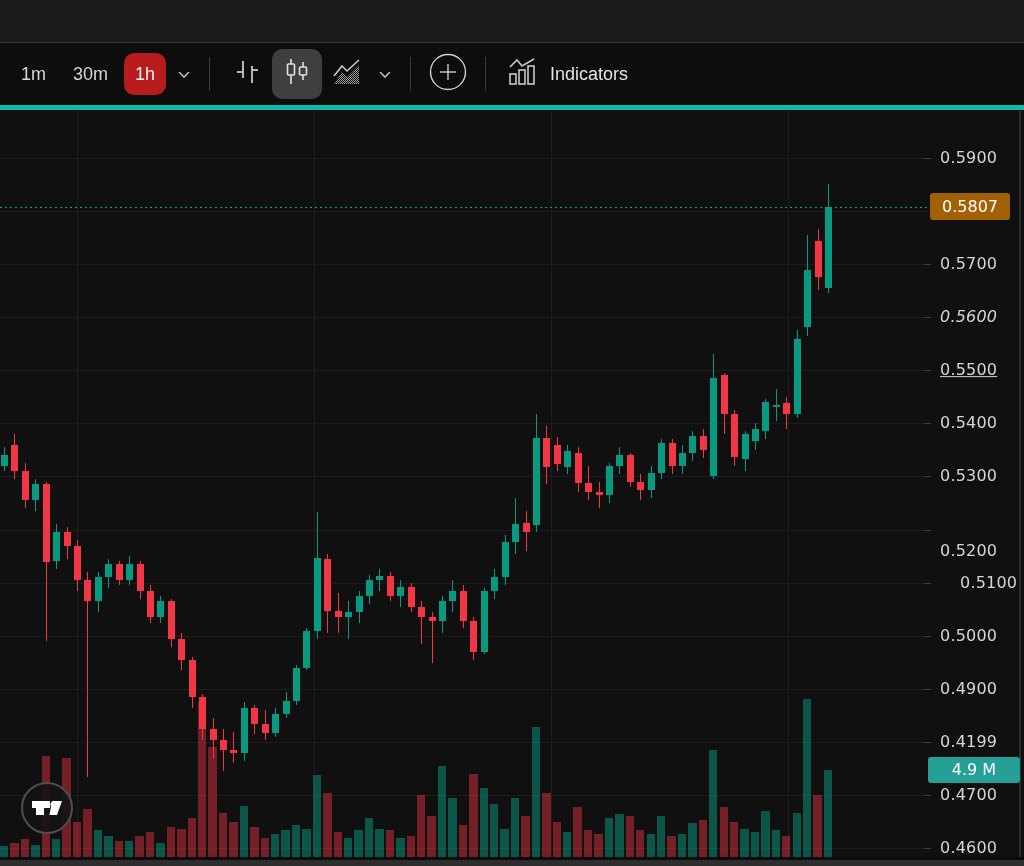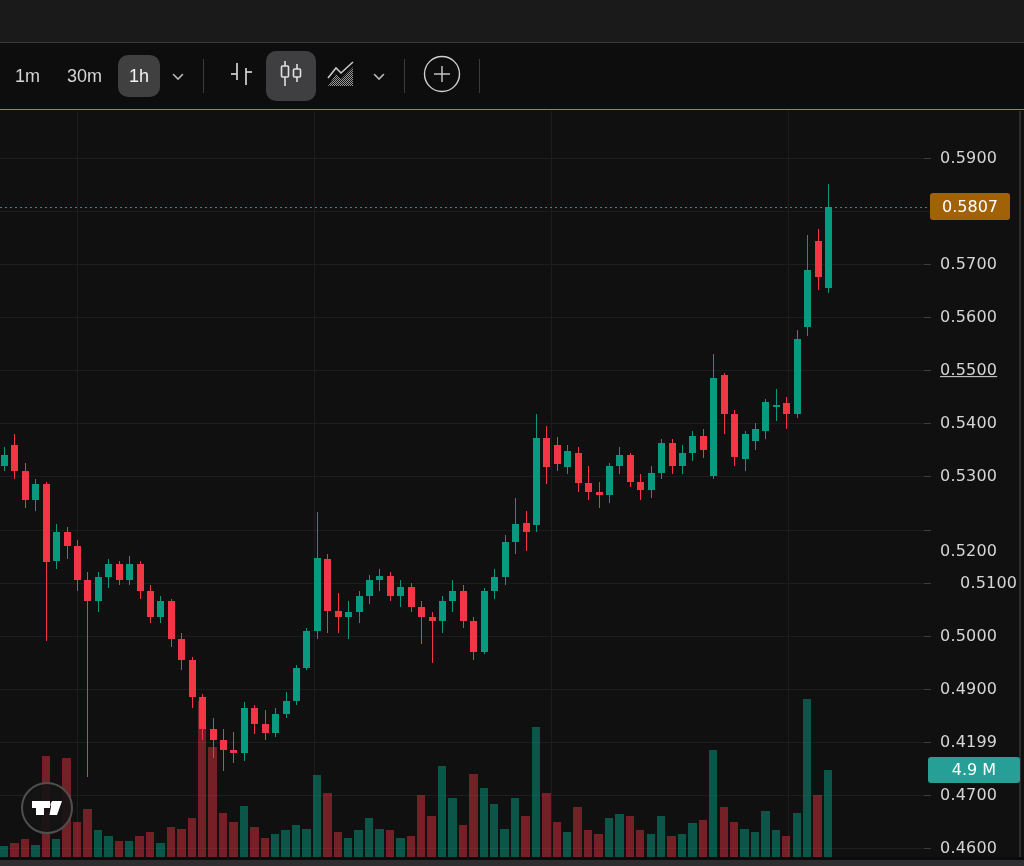--- a/index.html
+++ b/index.html
@@ -6,25 +6,25 @@
   body{
     width:1024px;height:866px;position:relative;overflow:hidden;
     background:#101010;font-family:"Liberation Sans",sans-serif;
     -webkit-font-smoothing:antialiased;
   }
   
   .top-strip{position:absolute;top:0;left:0;width:1024px;height:42px;
     background:#1a1a1b;border-bottom:1px solid #3a3a3a;}
   
   .toolbar{position:absolute;top:43px;left:0;width:1024px;height:67px;
-    background:#0d0d0d;display:flex;align-items:center;padding-left:4px;
-    box-sizing:border-box;border-bottom:1px solid #14b8a6;z-index:6;}
+    background:#0d0d0d;display:flex;align-items:center;padding-left:10px;
+    box-sizing:border-box;border-bottom:5px solid #14b8a6;z-index:6;}
   .tf-btn{color:#d6d6d6;font-size:18px;line-height:1;padding:12px 11px;
     border-radius:10px;margin-right:5px;cursor:pointer;}
-  .tf-btn.active{background:#404040;color:#f2f2f2;}
+  .tf-btn.active{background:#b91c1c;color:#f2f2f2;}
   .icon-btn{display:flex;align-items:center;justify-content:center;
     width:50px;height:50px;border-radius:10px;cursor:pointer;flex:0 0 auto;}
   .icon-btn.active{background:#3f3f41;}
   .chev-btn{display:flex;align-items:center;justify-content:center;
     width:26px;height:40px;cursor:pointer;}
   .tb-divider{width:1px;height:34px;background:#3a3a3a;margin:0 12px;flex:0 0 auto;}
   .indicators-btn{display:flex;align-items:center;gap:12px;color:#e4e4e4;
     font-size:18px;cursor:pointer;padding:6px 8px;border-radius:8px;}
   
   #plot{position:absolute;top:0;left:0;z-index:1;}
@@ -117,20 +117,31 @@
       <svg width="42" height="42" viewBox="0 0 42 42" fill="none" stroke="#cfcfcf" stroke-width="1.4">
         <circle cx="21" cy="21" r="17.5"></circle>
         <line x1="21" y1="13" x2="21" y2="29"></line>
           <line x1="13" y1="21" x2="29" y2="21"></line>
       </svg>
     </span>
   </div>
 
   <div class="tb-divider"></div>
 
+  <div class="indicators-btn">
+    <span>
+      <svg width="32" height="28" viewBox="0 0 32 28" fill="none" stroke="#c9c9c9" stroke-width="1.6">
+        <polyline points="4,9 11,2 16,8 28,1"></polyline>
+        <rect x="4" y="16" width="6" height="10"></rect>
+        <rect x="13" y="12" width="6" height="14"></rect>
+        <rect x="22" y="8" width="6" height="18"></rect>
+      </svg>
+    </span>
+    <span>Indicators</span>
+  </div>
 </div>
 
 <svg id="plot" width="1024" height="866">
     <g stroke="#1d1d1f" stroke-width="1" shape-rendering="crispEdges">
       <line x1="0" x2="930" y1="158.5" y2="158.5"></line>
       <line x1="0" x2="930" y1="211.5" y2="211.5"></line>
       <line x1="0" x2="930" y1="264.5" y2="264.5"></line>
       <line x1="0" x2="930" y1="317.5" y2="317.5"></line>
       <line x1="0" x2="930" y1="370.5" y2="370.5"></line>
       <line x1="0" x2="930" y1="423.5" y2="423.5"></line>
@@ -393,21 +404,21 @@
     </g>
   </svg>
 
 <div class="dotted-line" id="last-price-line" style="top: 207px;"></div>
 
 <div id="price-axis">
     <div class="pl" style="top: 157.5px;">0.5900</div>
     <div class="tick" style="top: 158px;"></div>
     <div class="pl" style="top: 263.8px;">0.5700</div>
     <div class="tick" style="top: 264px;"></div>
-    <div class="pl" style="top: 316.95px;">0.5600</div>
+    <div class="pl" style="top: 316.95px; font-style: italic;">0.5600</div>
     <div class="tick" style="top: 317px;"></div>
     <div class="pl" style="top: 370.1px; text-decoration: underline;">0.5500</div>
     <div class="tick" style="top: 370px;"></div>
     <div class="pl" style="top: 423.25px;">0.5400</div>
     <div class="tick" style="top: 423px;"></div>
     <div class="pl" style="top: 476.4px;">0.5300</div>
     <div class="tick" style="top: 476px;"></div>
     <div class="pl" style="top: 551px;">0.5200</div>
     <div class="tick" style="top: 530px;"></div>
     <div class="pl" style="top: 582.7px; margin-left: 20px;">0.5100</div>

